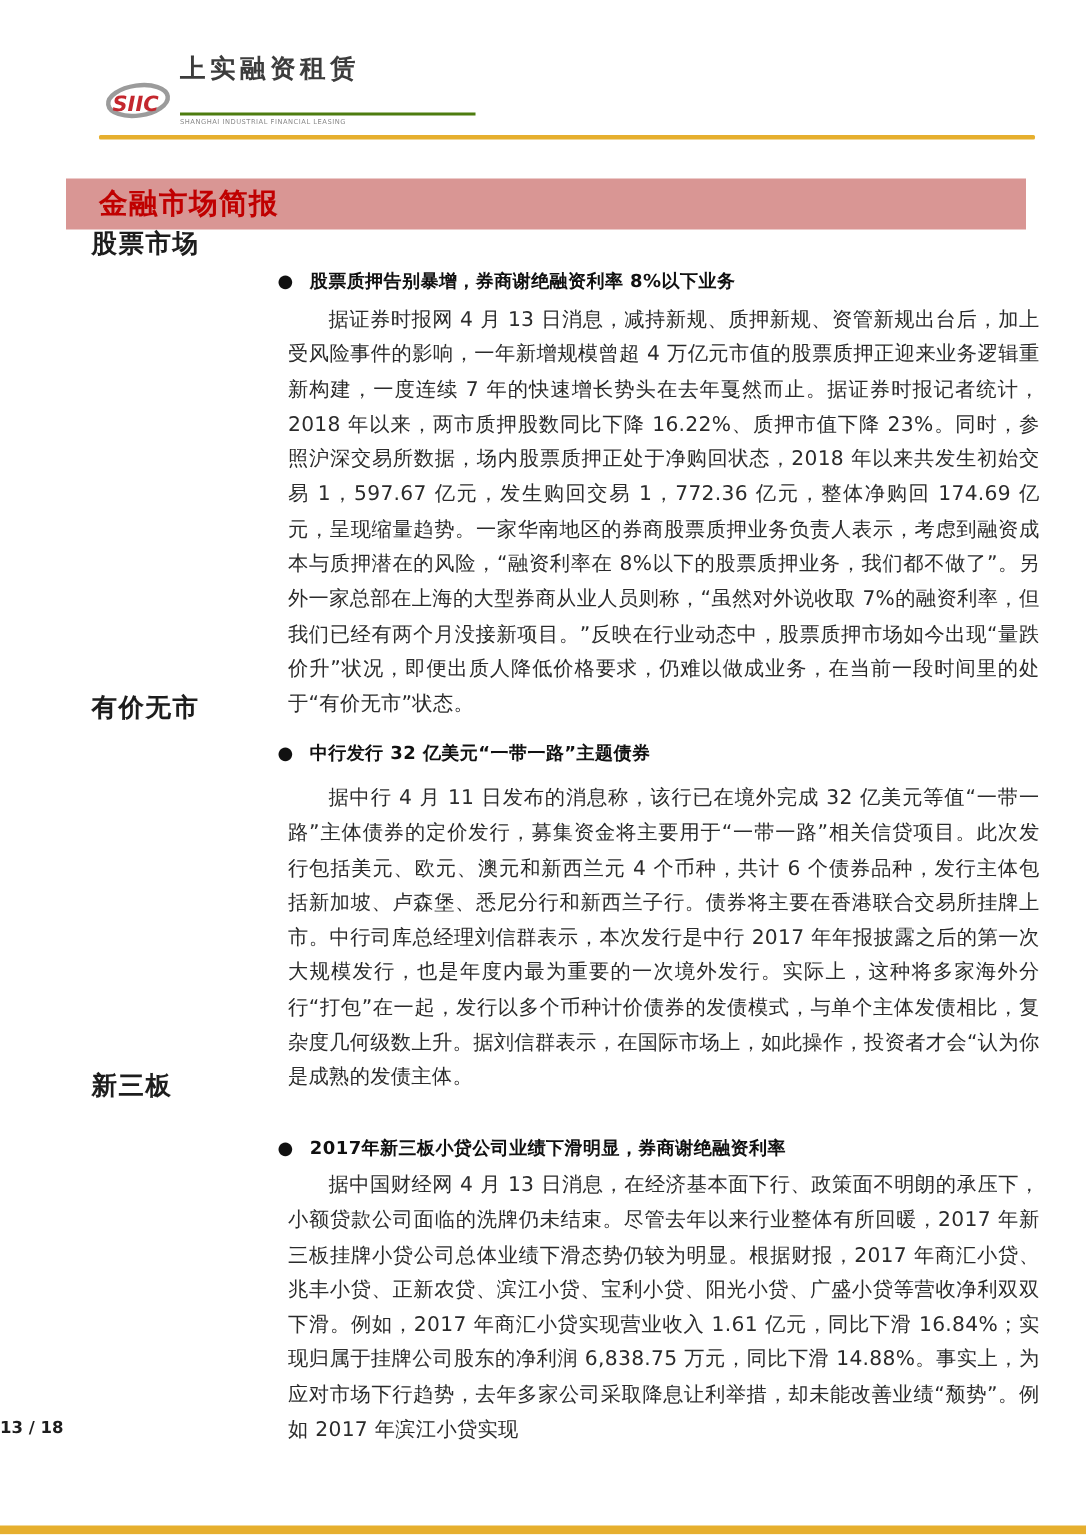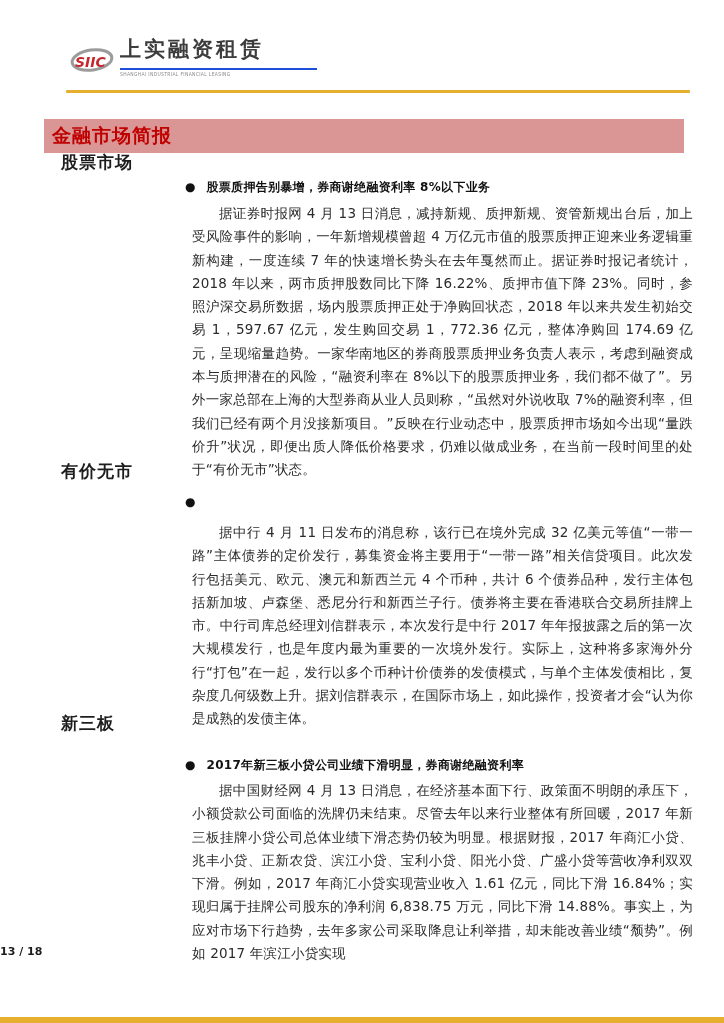--- a/index.html
+++ b/index.html
@@ -9,42 +9,42 @@
     background:#ffffff;
     overflow:hidden;
     font-family:"DejaVu Sans","Liberation Sans",sans-serif;
     color:#262626;
   }
   
   .logo{position:absolute;top:36px;left:70px;display:flex;align-items:flex-end;}
   .logo-mark{flex:0 0 auto;margin-top:4px;}
   .logo-text{margin-left:6px;display:flex;flex-direction:column;}
   .logo-cn{
-    font-size:21px;font-weight:bold;color:#3c3c3c;letter-spacing:3px;
-    border-bottom:2px solid #1d4ed8;padding-bottom:6px;line-height:1.25;
+    font-size:17px;font-weight:bold;color:#3c3c3c;letter-spacing:3px;
+    border-bottom:2px solid #4d7c0f;padding-bottom:18px;line-height:1.25;
     white-space:nowrap;
   }
   .logo-en{
     margin-top:2px;font-size:8px;color:#8a8a8a;letter-spacing:0.6px;
     transform:scale(0.56);transform-origin:left top;white-space:nowrap;
   }
   .gold-rule{
     position:absolute;top:90px;left:66px;width:624px;height:3px;
     background:#e6af2e;border-radius:1px;
   }
   .bottom-bar{
     position:absolute;left:0;right:0;bottom:0;height:6px;background:#e6af2e;
   }
   
   .banner{
     position:absolute;top:119px;left:44px;width:640px;height:34px;
     background:#d99694;display:flex;align-items:center;
   }
   .banner-title{
-    padding-left:8px;font-size:19px;font-weight:bold;color:#c00000;
+    padding-left:22px;font-size:19px;font-weight:bold;color:#c00000;
     letter-spacing:1px;
   }
   
   .section-label{
     position:absolute;left:61px;
     font-size:17px;font-weight:bold;color:#1d1d1d;letter-spacing:1px;
     white-space:nowrap;
   }
   .headline{
     position:absolute;left:185px;width:505px;
@@ -96,20 +96,21 @@
   <div class="section-label" style="top:151px">股票市场</div>
   <div class="headline" style="top:177px">
     <span class="bullet">●</span>
     <span class="headline-text">股票质押告别暴增，券商谢绝融资利率 8%以下业务</span>
   </div>
   <div class="para" style="top:202px">据证券时报网 4 月 13 日消息，减持新规、质押新规、资管新规出台后，加上受风险事件的影响，一年新增规模曾超 4 万亿元市值的股票质押正迎来业务逻辑重新构建，一度连续 7 年的快速增长势头在去年戛然而止。据证券时报记者统计，2018 年以来，两市质押股数同比下降 16.22%、质押市值下降 23%。同时，参照沪深交易所数据，场内股票质押正处于净购回状态，2018 年以来共发生初始交易 1，597.67 亿元，发生购回交易 1，772.36 亿元，整体净购回 174.69 亿元，呈现缩量趋势。一家华南地区的券商股票质押业务负责人表示，考虑到融资成本与质押潜在的风险，“融资利率在 8%以下的股票质押业务，我们都不做了”。另外一家总部在上海的大型券商从业人员则称，“虽然对外说收取 7%的融资利率，但我们已经有两个月没接新项目。”反映在行业动态中，股票质押市场如今出现“量跌价升”状况，即便出质人降低价格要求，仍难以做成业务，在当前一段时间里的处于“有价无市”状态。</div>
 
   <div class="section-label" style="top:460px">有价无市</div>
   <div class="headline" style="top:492px">
     <span class="bullet">●</span>
+    <span class="headline-text">中行发行 32 亿美元“一带一路”主题债券</span>
   </div>
   <div class="para" style="top:521px">据中行 4 月 11 日发布的消息称，该行已在境外完成 32 亿美元等值“一带一路”主体债券的定价发行，募集资金将主要用于“一带一路”相关信贷项目。此次发行包括美元、欧元、澳元和新西兰元 4 个币种，共计 6 个债券品种，发行主体包括新加坡、卢森堡、悉尼分行和新西兰子行。债券将主要在香港联合交易所挂牌上市。中行司库总经理刘信群表示，本次发行是中行 2017 年年报披露之后的第一次大规模发行，也是年度内最为重要的一次境外发行。实际上，这种将多家海外分行“打包”在一起，发行以多个币种计价债券的发债模式，与单个主体发债相比，复杂度几何级数上升。据刘信群表示，在国际市场上，如此操作，投资者才会“认为你是成熟的发债主体。</div>
 
   <div class="section-label" style="top:712px">新三板</div>
   <div class="headline" style="top:755px">
     <span class="bullet">●</span>
     <span class="headline-text">2017年新三板小贷公司业绩下滑明显，券商谢绝融资利率</span>
   </div>
   <div class="para" style="top:779px">据中国财经网 4 月 13 日消息，在经济基本面下行、政策面不明朗的承压下，小额贷款公司面临的洗牌仍未结束。尽管去年以来行业整体有所回暖，2017 年新三板挂牌小贷公司总体业绩下滑态势仍较为明显。根据财报，2017 年商汇小贷、兆丰小贷、正新农贷、滨江小贷、宝利小贷、阳光小贷、广盛小贷等营收净利双双下滑。例如，2017 年商汇小贷实现营业收入 1.61 亿元，同比下滑 16.84%；实现归属于挂牌公司股东的净利润 6,838.75 万元，同比下滑 14.88%。事实上，为应对市场下行趋势，去年多家公司采取降息让利举措，却未能改善业绩“颓势”。例如 2017 年滨江小贷实现</div>
 

